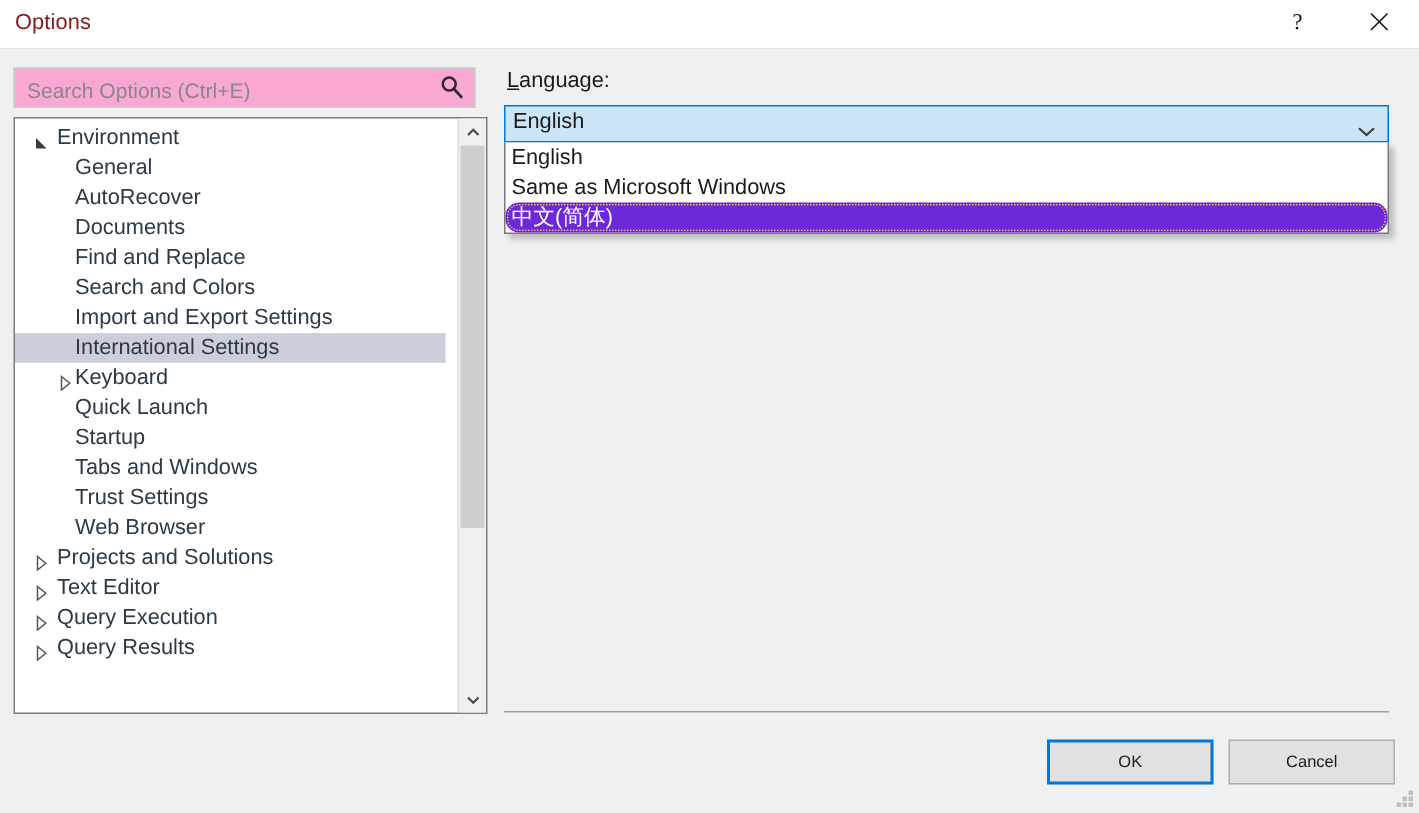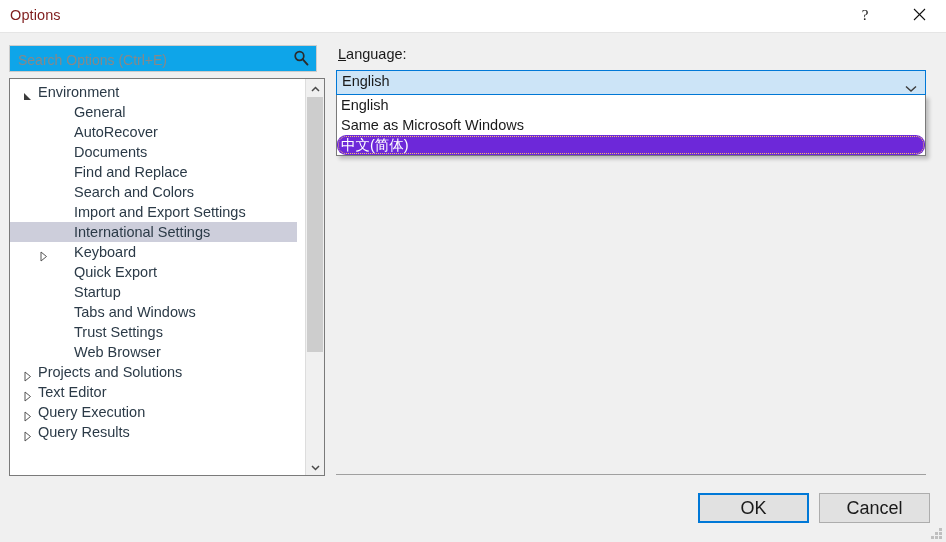--- a/index.html
+++ b/index.html
@@ -52,21 +52,21 @@
     color: #111;
     font-family: "Liberation Serif", serif;
     line-height: 1;
   }
 
   
   .search-wrap {
     position: absolute;
     left: 9px; top: 45px;
     width: 308px; height: 27px;
-    background: #0ea5e9;
+    background: #f9a8d4;
     border: 1px solid #CCCCCC;
     box-sizing: border-box;
   }
   .search-input {
     position: absolute;
     left: 6px; top: 0;
     width: 265px; height: 25px;
     border: none; outline: none;
     background: transparent;
     font-family: "Liberation Sans", sans-serif;
@@ -101,21 +101,21 @@
     height: 20px;
     line-height: 20px;
     font-size: 14.5px;
     color: #2B3A47;
     white-space: nowrap;
     cursor: default;
   }
   .tree-item .label { position: relative; top: -0.5px; }
   .tree-item.selected { background: #CDCEDB; }
   .tree-item.depth0 { padding-left: 28px; }
-  .tree-item.depth1 { padding-left: 64px; }
+  .tree-item.depth1 { padding-left: 40px; }
   .tri-expanded-wrap { position: absolute; left: 13px; top: 5px; }
   .tri-collapsed-wrap { position: absolute; top: 5px; }
 
   
   .tree-scrollbar {
     position: absolute;
     right: 0; top: 0;
     width: 19px; height: 396px;
     background: #F0F0F0;
     border-left: 1px solid #DDDDDD;
@@ -213,21 +213,21 @@
 
   
   .btn {
     position: absolute;
     height: 30px;
     width: 111px;
     background: #E1E1E1;
     border: 1px solid #ADADAD;
     box-sizing: border-box;
     font-family: "Liberation Sans", sans-serif;
-    font-size: 18px;
+    font-size: 11px;
     color: #1A1A1A;
     cursor: default;
     padding: 0;
     text-align: center;
   }
   #ok-btn {
     left: 698px; top: 493px;
     background: #E1E1E1;
     border: 2px solid #0078D7;
   }
@@ -281,21 +281,21 @@
         <div class="tree-item depth1"><span class="label">General</span></div>
         <div class="tree-item depth1"><span class="label">AutoRecover</span></div>
         <div class="tree-item depth1"><span class="label">Documents</span></div>
         <div class="tree-item depth1"><span class="label">Find and Replace</span></div>
         <div class="tree-item depth1"><span class="label">Search and Colors</span></div>
         <div class="tree-item depth1"><span class="label">Import and Export Settings</span></div>
         <div class="tree-item depth1 selected"><span class="label">International Settings</span></div>
         <div class="tree-item depth1"><span class="tri-collapsed-wrap" style="left: 29px;"><svg width="9" height="11" viewBox="0 0 9 11">
               <polygon points="2,1 7.5,5.5 2,10" fill="none" stroke="#555" stroke-width="1"></polygon>
             </svg></span><span class="label">Keyboard</span></div>
-        <div class="tree-item depth1"><span class="label">Quick Export</span></div>
+        <div class="tree-item depth1"><span class="label">Quick Launch</span></div>
         <div class="tree-item depth1"><span class="label">Startup</span></div>
         <div class="tree-item depth1"><span class="label">Tabs and Windows</span></div>
         <div class="tree-item depth1"><span class="label">Trust Settings</span></div>
         <div class="tree-item depth1"><span class="label">Web Browser</span></div>
         <div class="tree-item depth0"><span class="tri-collapsed-wrap" style="left: 13px;"><svg width="9" height="11" viewBox="0 0 9 11">
               <polygon points="2,1 7.5,5.5 2,10" fill="none" stroke="#555" stroke-width="1"></polygon>
             </svg></span><span class="label">Projects and Solutions</span></div>
         <div class="tree-item depth0"><span class="tri-collapsed-wrap" style="left: 13px;"><svg width="9" height="11" viewBox="0 0 9 11">
               <polygon points="2,1 7.5,5.5 2,10" fill="none" stroke="#555" stroke-width="1"></polygon>
             </svg></span><span class="label">Text Editor</span></div>

